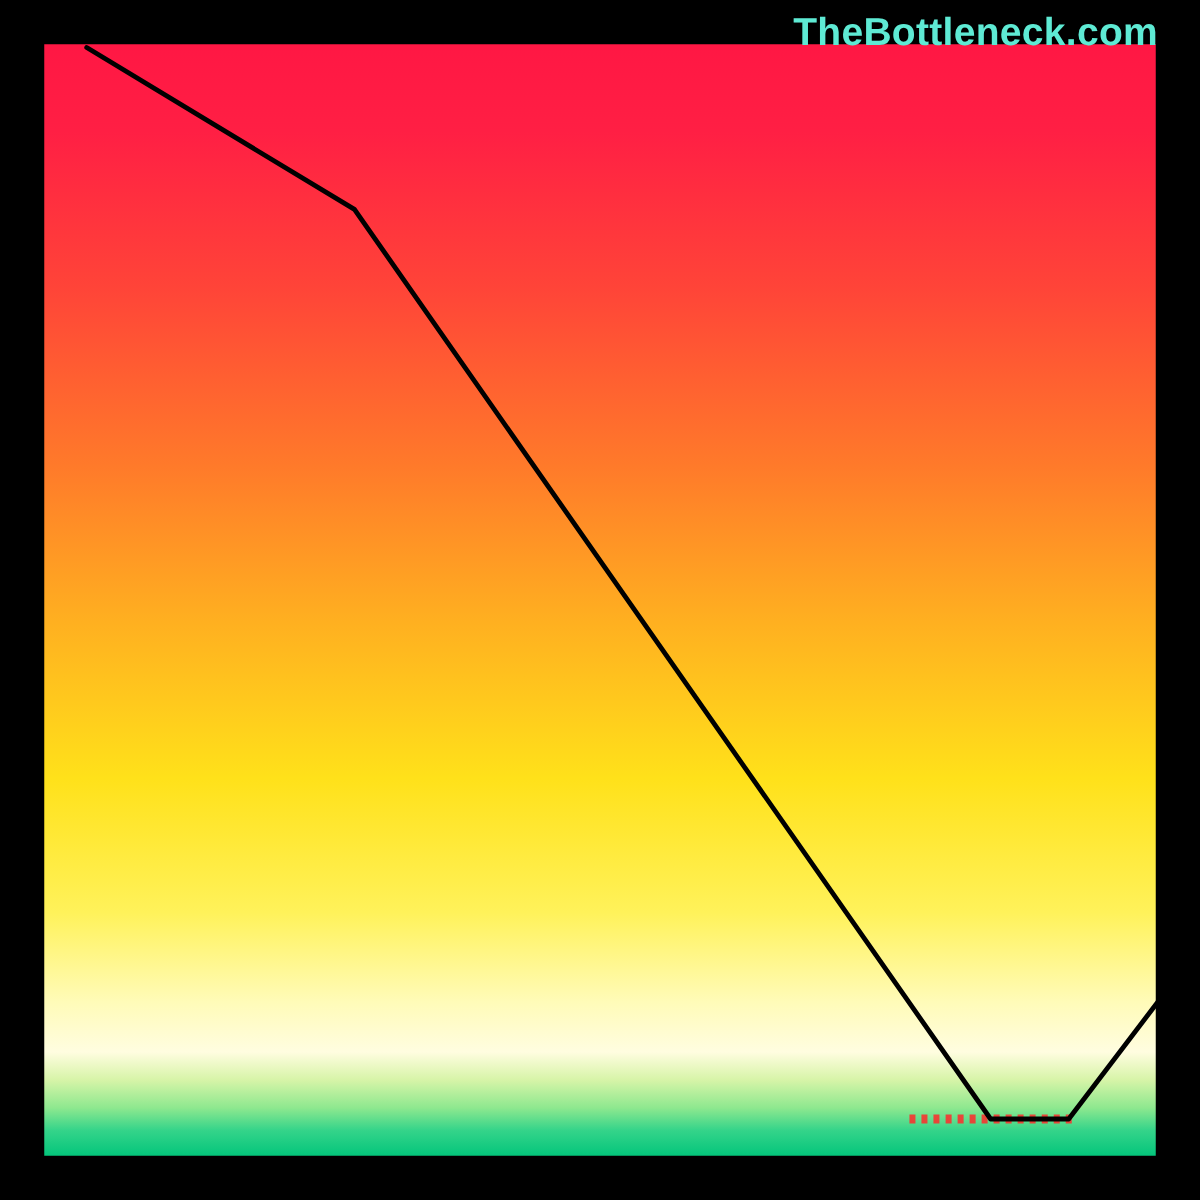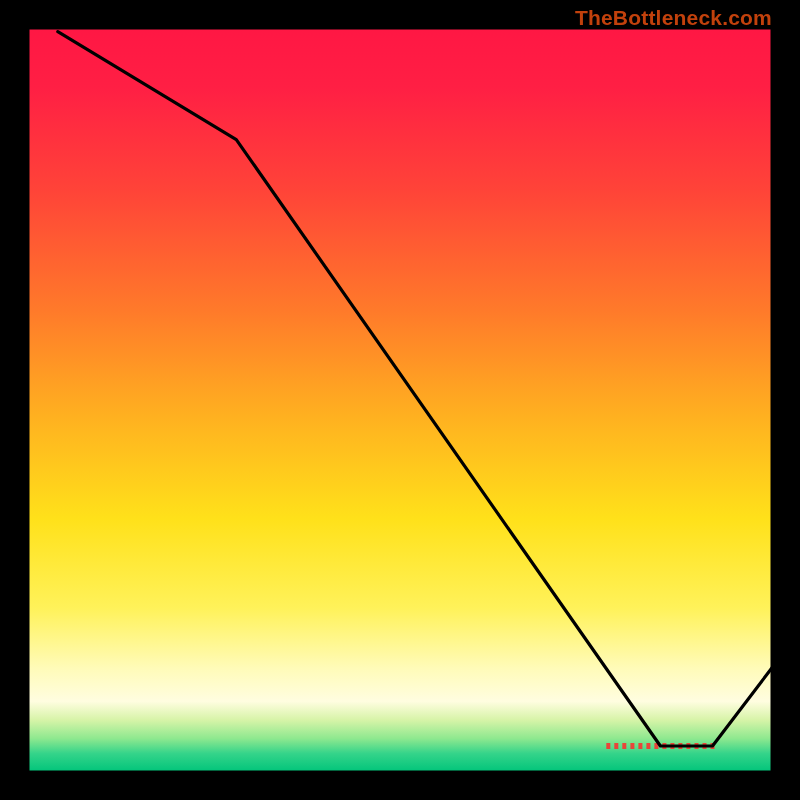--- a/index.html
+++ b/index.html
@@ -13,22 +13,22 @@
   }
   .chart-container {
     position: relative;
     width: 800px;
     height: 800px;
   }
   .watermark {
     position: absolute;
     top: 6px;
     right: 28px;
-    color: #c2410c;
-    font-size: 21px;
+    color: #5eead4;
+    font-size: 26px;
     font-weight: 600;
     letter-spacing: 0.2px;
     z-index: 30;
   }
   svg {
     display: block;
   }
 </style>
 </head>
 <body>

